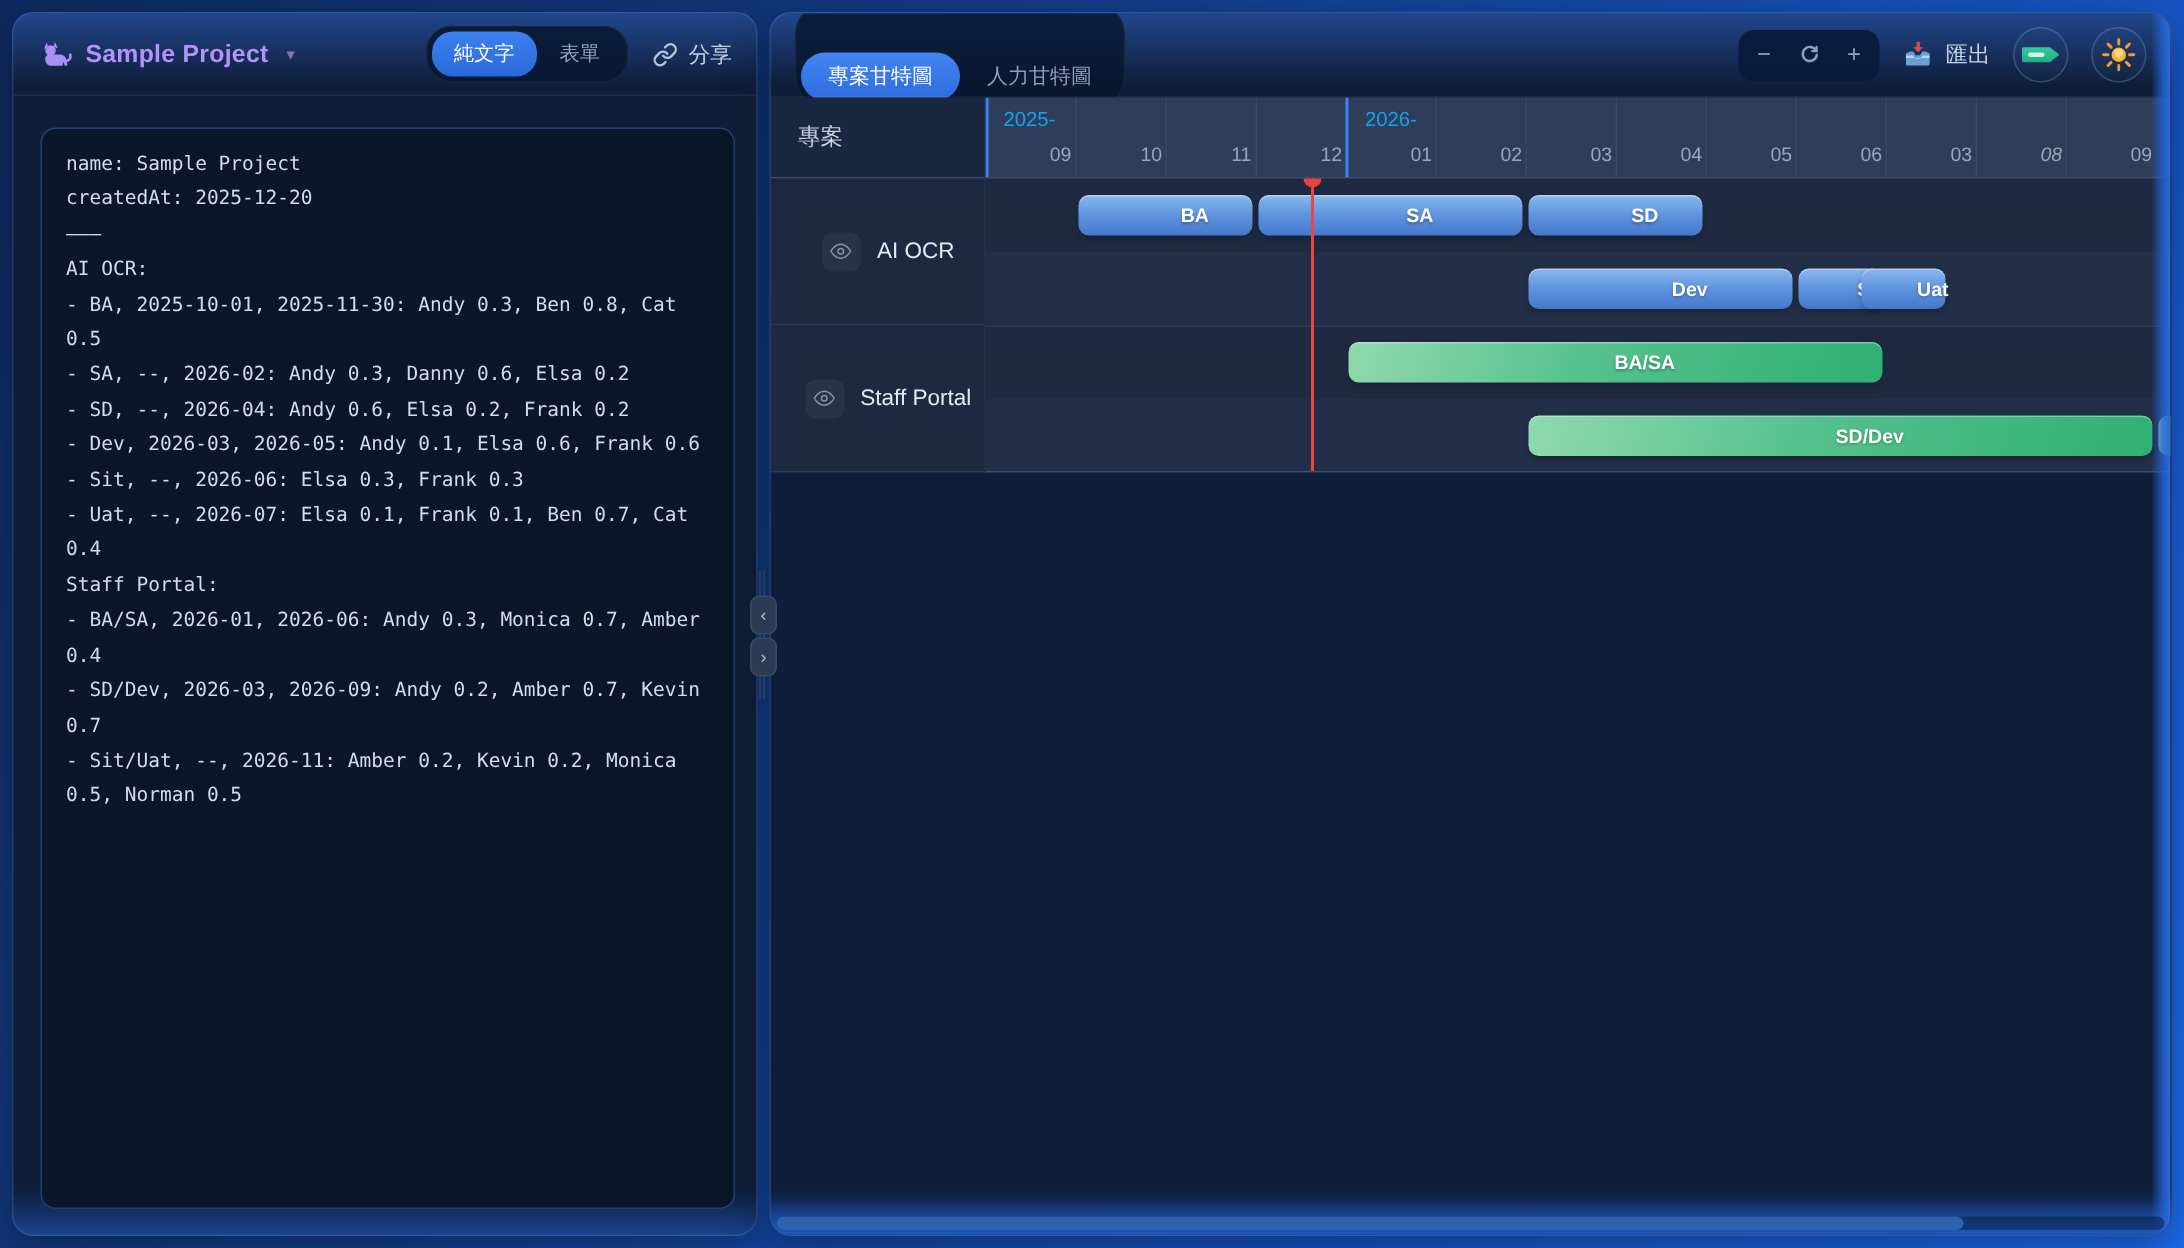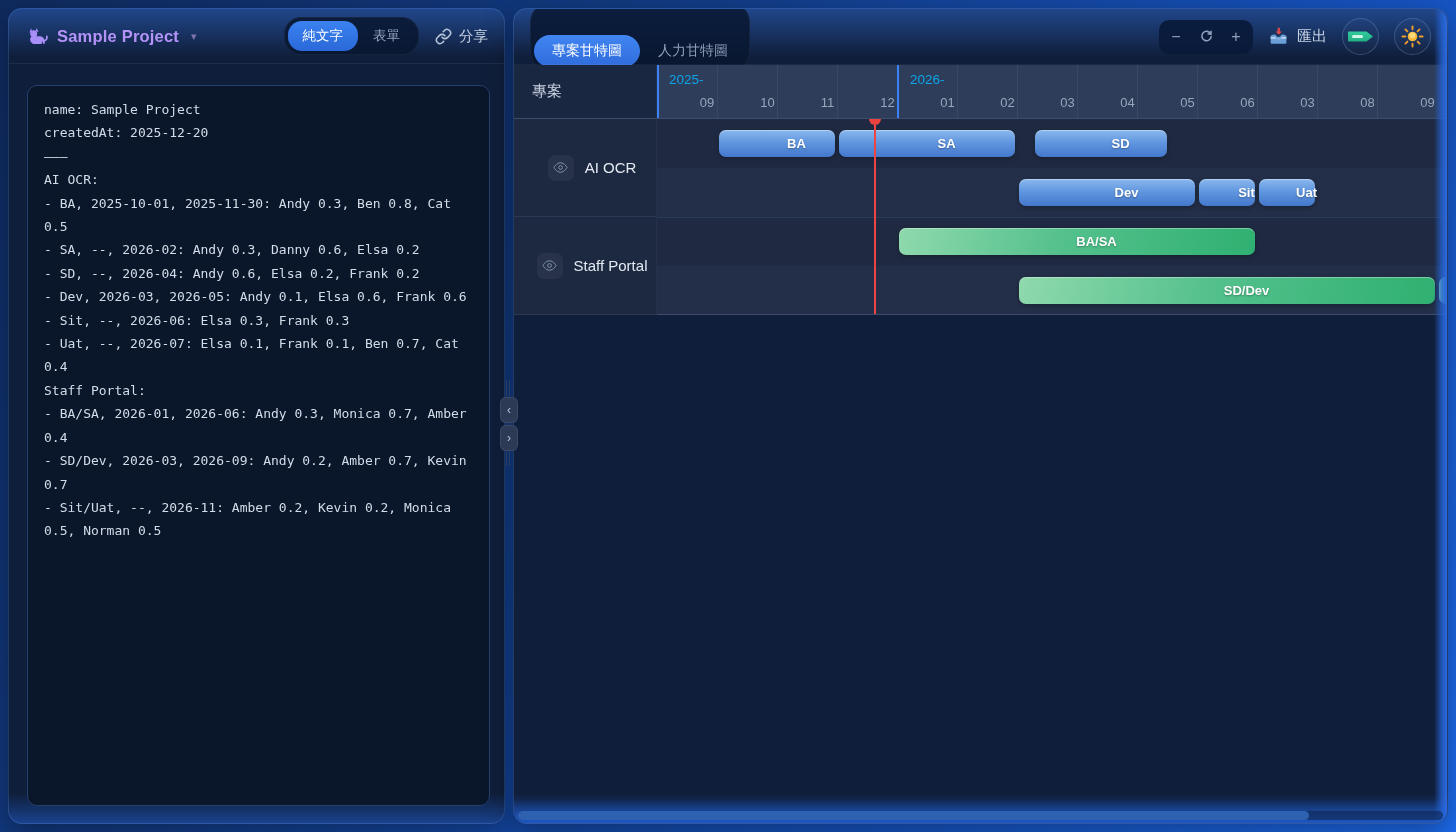--- a/index.html
+++ b/index.html
@@ -263,21 +263,21 @@
           </div>
           <div class="m-cell" style="left: 480px;">
             <div class="m-num">05</div>
           </div>
           <div class="m-cell" style="left: 540px;">
             <div class="m-num">06</div>
           </div>
           <div class="m-cell" style="left: 600px;">
             <div class="m-num">03</div>
           </div>
-          <div class="m-cell" style="left: 660px;">
+          <div class="m-cell" style="left: 660px; font-style: italic;">
             <div class="m-num">08</div>
           </div>
           <div class="m-cell" style="left: 720px;">
             <div class="m-num">09</div>
           </div>
         </div>
     </div>
     <div class="g-body">
       <div class="g-labels" id="label-col">
           <div class="g-label-cell">
@@ -300,24 +300,24 @@
           </div>
         </div>
       <div class="g-grid" id="grid">
           <div class="lane even" style="top: 0px;"></div>
           <div class="lane odd" style="top: 49px;"></div>
           <div class="lane even" style="top: 98px;"></div>
           <div class="lane odd" style="top: 147px;"></div>
           <div class="proj-sep"></div>
           <div class="bar blue" style="left: 62px; width: 116px; top: 11px;">BA</div>
           <div class="bar blue" style="left: 182px; width: 176px; top: 11px;">SA</div>
-          <div class="bar blue" style="left: 378px; width: 132px; top: 11px;">SD</div>
+          <div class="bar blue" style="left: 362px; width: 116px; top: 11px;">SD</div>
           <div class="bar blue" style="left: 362px; width: 176px; top: 60px;">Dev</div>
           <div class="bar blue" style="left: 542px; width: 56px; top: 60px;">Sit</div>
-          <div class="bar blue" style="left: 602px; width: 56px; top: 60px;">Uat</div>
+          <div class="bar blue" style="left: 584px; width: 56px; top: 60px;">Uat</div>
           <div class="bar green" style="left: 242px; width: 356px; top: 109px;">BA/SA</div>
           <div class="bar green" style="left: 362px; width: 416px; top: 158px;">SD/Dev</div>
           <div class="bar green" style="left: 782px; width: 116px; top: 158px;">Sit/Uat</div>
           <div class="now-line" style="left: 216.8px;">
             <div class="now-dot"></div>
           </div>
         </div>
     </div>
   </div>
 

